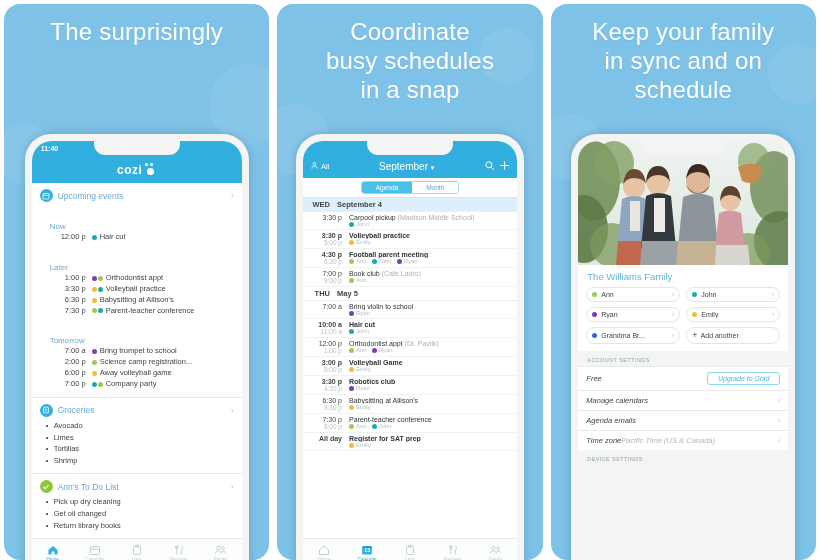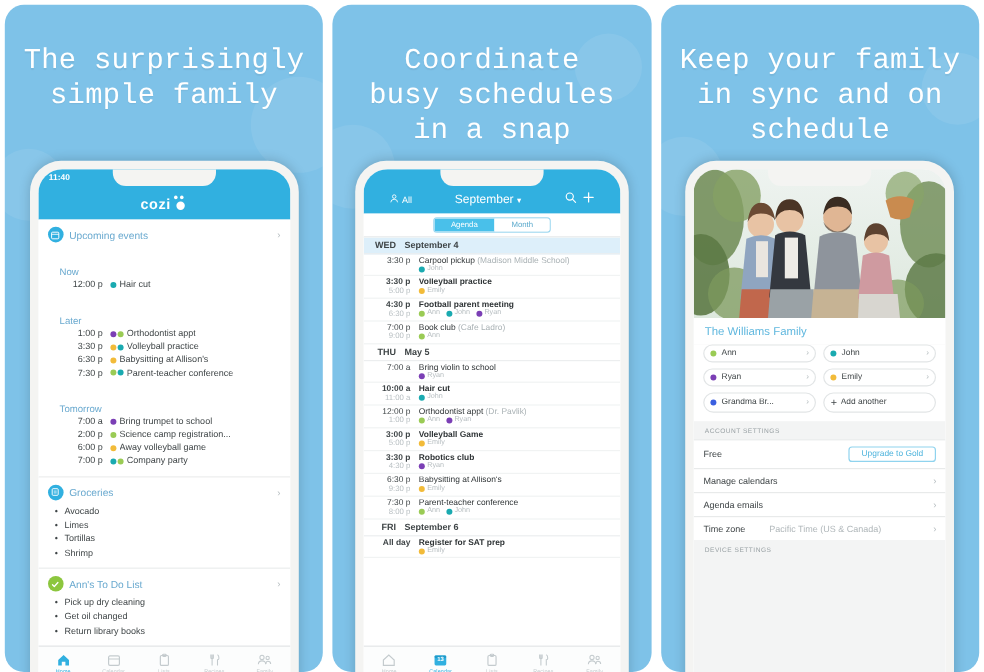--- a/index.html
+++ b/index.html
@@ -21,24 +21,23 @@
     background: #7ec2e8;
     border-radius: 16px;
     overflow: hidden;
   }
   .panel-headline {
     color: #ffffff;
     text-align: center;
     font-size: 24px;
     line-height: 1.2;
     font-weight: 500;
-    padding: 34px 10px 0 10px;
+    padding: 14px 10px 0 10px;
     letter-spacing: .2px;
     text-shadow: 0 1px 1px rgba(0,0,0,.06);
-    font-family: Liberation Mono, monospace;
   }
   .panel-headline span { display: block; }
   
   .blob {
     position: absolute; border-radius: 50%;
     background: rgba(255,255,255,.08);
     pointer-events: none;
   }
 
   
@@ -152,21 +151,21 @@
     flex: 1; text-align: center;
     font-size: 4.5px; color: #c4cbce; letter-spacing: .1px;
     display: flex; flex-direction: column; align-items: center; gap: 1px;
   }
   .tab.active { color: #31b0e0; }
   .tab svg { display: block; }
 
   
   .navrow2 {
     height: 24px; display: flex; align-items: center;
-    padding: 0 21px; gap: 0;
+    padding: 0 7px; gap: 0;
   }
   .nav-all { font-size: 7.5px; display: flex; align-items: center; gap: 2px; }
   .nav-month { flex: 1; text-align: center; font-size: 10px; font-weight: 500; }
   .seg-wrap {
     background: #fff; border-bottom: 1px solid #dfe3e4;
     padding: 3px 0; display: flex; justify-content: center;
   }
   .seg {
     display: flex; border: 1px solid #9fd8f0; border-radius: 3px;
     overflow: hidden;
@@ -222,42 +221,41 @@
   }
   .chip .nm { flex: 1; white-space: nowrap; overflow: hidden; text-overflow: ellipsis; }
   .chip .cv { color: #b9c0c3; font-size: 7px; }
   .chip.add { justify-content: flex-start; gap: 3px; color: #3f4547; }
   .sect-label {
     font-size: 5.5px; color: #9aa2a5; letter-spacing: .4px;
     padding: 6px 0 3px 9px;
   }
   .srow {
     background: #fff; border-top: 1px solid #e8eaea;
-    display: flex; align-items: center; gap: 20px;
-    padding: 5px 8px; font-size: 7.5px; color: #3f4547;
+    display: flex; align-items: center; gap: 0;
+    padding: 5px 8px; font-size: 7.5px; color: #3f4547; font-style: italic;
   }
   .srow .lbl { flex: none; }
   .srow .val { flex: 1; color: #b0b7ba; }
   .gold-btn {
     margin-left: auto;
     border: 1px solid #8fd3ee; border-radius: 3px;
     color: #4fb4dd; font-size: 7px; padding: 2px 10px; background: #fff;
   }
 </style>
 </head>
 <body>
 
 <div id="screens">
 
   <div class="panel">
     <div class="blob" style="width:60px;height:60px;left:-10px;top:120px;"></div>
     <div class="blob" style="width:80px;height:80px;right:-20px;top:60px;"></div>
     <div class="panel-headline">
       <span>The surprisingly</span>
-      <span>simple family</span>
     </div>
 
     <div class="phone">
       <div class="screen">
         <div class="notch"></div>
         <div class="navbar">
           <div class="statusbar">
             <span>11:40</span>
           </div>
           <div class="cozi-logo">
@@ -672,24 +670,20 @@
                     <span>Ann</span>
                   </span>
                 <span class="ag-person">
                     <i class="dot" style="background:#1aaab0"></i>
                     <span>John</span>
                   </span>
               </div>
             </span>
           </div>
 
-          <div class="day-head">
-            <span class="dh-dow">FRI</span>
-            <span>September 6</span>
-          </div>
           <div class="ag-ev">
             <span class="ag-times">
                 <div class="ag-t1">All day</div>
               </span>
             <span class="ag-main">
               <div class="ag-title b">Register for SAT prep</div>
               <div class="ag-people">
                   <span class="ag-person">
                     <i class="dot" style="background:#f2bb39"></i>
                     <span>Emily</span>

